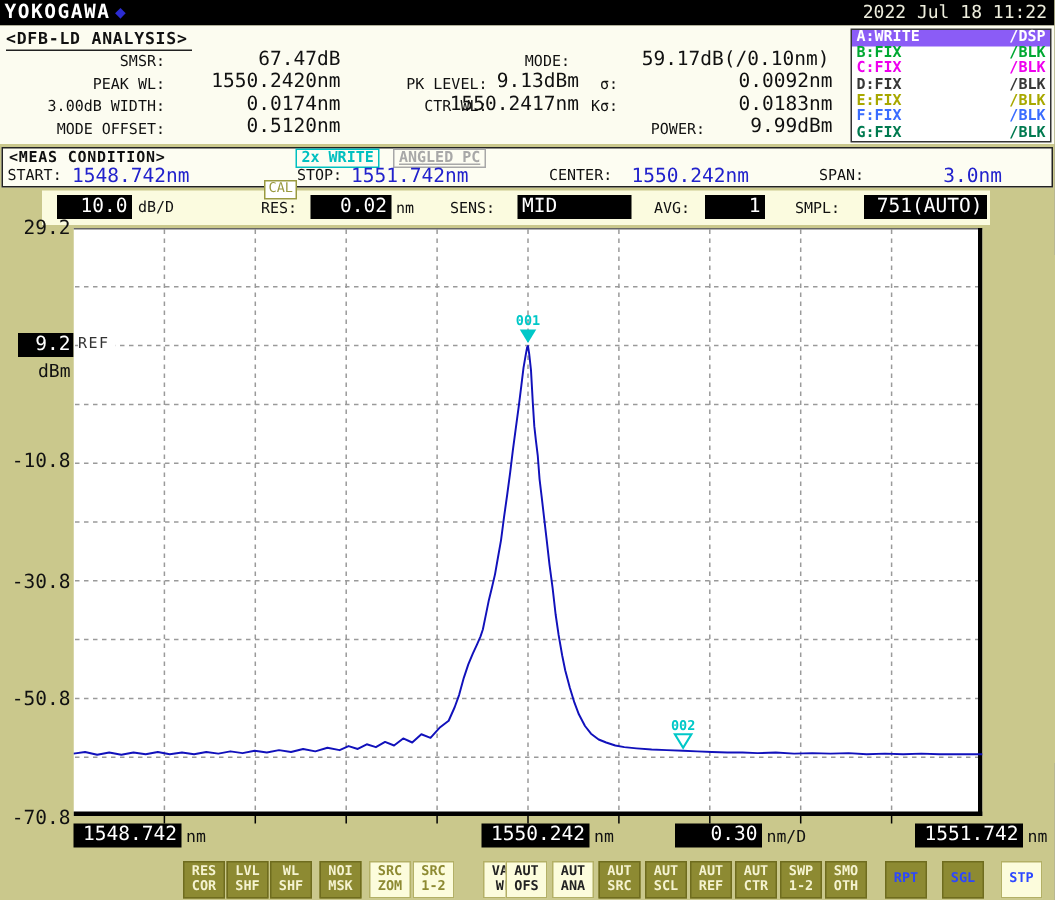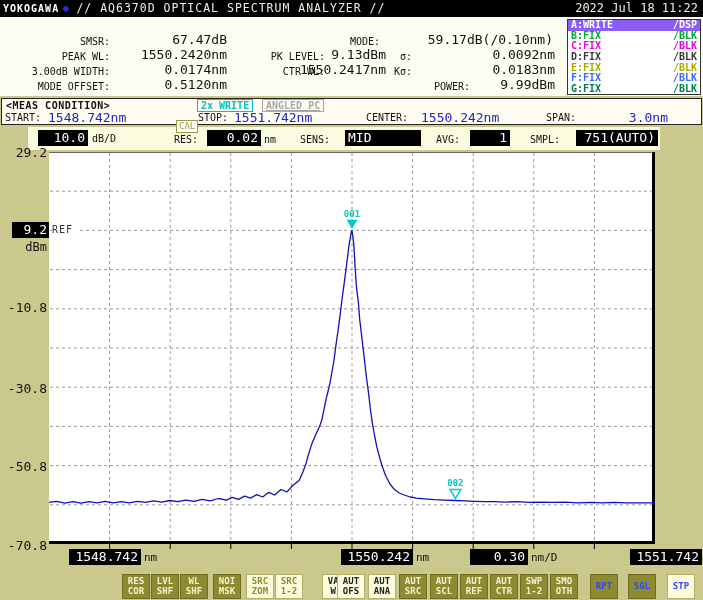--- a/index.html
+++ b/index.html
@@ -6,21 +6,21 @@
   #screen{
     position:relative;width:703px;height:600px;overflow:hidden;
     background:#cac88c;
     font-family:"DejaVu Sans Mono",monospace;
     color:#111;
   }
   .abs{position:absolute;}
 
   
   #topbar{left:0;top:0;width:703px;height:17px;background:#000;display:flex;align-items:center;}
-  .brand{font-weight:bold;color:#fff;font-size:10px;letter-spacing:1px;padding-left:3px;line-height:17px;}
+  .brand{font-weight:bold;color:#fff;font-size:13px;letter-spacing:1px;padding-left:3px;line-height:17px;}
   .diamond{color:#2b2bd0;font-size:12px;margin:0 7px 0 3px;line-height:17px;}
   .sys-title{color:#eeeedd;font-size:11.5px;letter-spacing:1px;line-height:17px;}
   .datetime{margin-left:auto;color:#eeeedd;font-size:12px;padding-right:5px;line-height:17px;}
 
   
   #analysis-band{left:0;top:17px;width:703px;height:79px;background:#fcfcf0;}
   #an-header{position:absolute;left:4px;top:2px;font-size:11px;font-weight:bold;letter-spacing:.5px;border-bottom:1px solid #222;padding:0 3px 1px 0;}
   .an-label{position:absolute;font-size:10px;line-height:14px;padding-top:2px;text-align:right;color:#111;white-space:pre;}
   .an-value{position:absolute;font-size:13px;line-height:14px;text-align:right;color:#111;white-space:pre;}
   .r1{top:16px}.r2{top:31px}.r3{top:46px}.r4{top:61px}
@@ -51,45 +51,45 @@
 
   
   #plot{left:49px;top:152px;width:606px;height:399px;}
   #ref-text{position:absolute;left:52px;top:224px;font-size:10px;color:#333;background:#fff;padding-right:4px;z-index:2;letter-spacing:1px;}
   .ylab{position:absolute;left:0;width:47px;text-align:right;font-size:13px;color:#111;}
   #ref-box{position:absolute;left:12px;top:222px;width:35px;height:16px;background:#000;color:#fff;font-size:13px;line-height:16px;text-align:right;padding-right:2px;}
   #y-unit{position:absolute;left:0;width:47px;top:240px;text-align:right;font-size:12px;}
 
   
   .xscale{position:absolute;top:549px;display:flex;align-items:center;}
-  .xscale .blackbox{position:static;margin-left:20px;}
+  .xscale .blackbox{position:static;}
   .xscale .unit{font-size:11px;margin-left:3px;color:#111;}
 
   
   .softkey{position:absolute;top:574px;width:26px;height:22px;font-size:9px;font-weight:bold;text-align:center;line-height:10px;padding-top:1px;cursor:pointer;}
   .softkey.single{line-height:20px;}
   .olive{background:#8d8a32;color:#f5f3d0;border:1px solid #6f6c1e;}
   .light-olive{background:#fcfcdc;color:#8d8a32;border:1px solid #b3b066;}
   .light-dark{background:#fcfcdc;color:#222;border:1px solid #b3b066;}
   .olive-blue{background:#8d8a32;color:#2b46ff;border:1px solid #6f6c1e;}
   .light-blue{background:#fcfcdc;color:#2b46ff;border:1px solid #b3b066;}
 </style>
 </head>
 <body>
 
 <div id="screen">
 
   <div class="abs" id="topbar">
     <span class="brand">YOKOGAWA</span>
     <span class="diamond">◆</span>
-    <span class="sys-title">// AQ6370D OPTICAL SPECTRUM ANALYZER //</span>
     <span class="datetime">2022 Jul 18 11:22</span>
   </div>
 
   <div class="abs" id="analysis-band">
+    <div id="an-header">&lt;DFB-LD ANALYSIS&gt;</div>
 
     <div class="an-label r1 c-l1">SMSR:</div>
     <div class="an-value r1 c-v1">67.47dB</div>
     <div class="an-label r1 osnr-l">MODE:</div>
     <div class="an-value r1 osnr-v">59.17dB(/0.10nm)</div>
 
     <div class="an-label r2 c-l1">PEAK WL:</div>
     <div class="an-value r2 c-v1">1550.2420nm</div>
     <div class="an-label r2 c-l2">PK LEVEL:</div>
     <div class="an-value r2 c-v2">9.13dBm</div>

